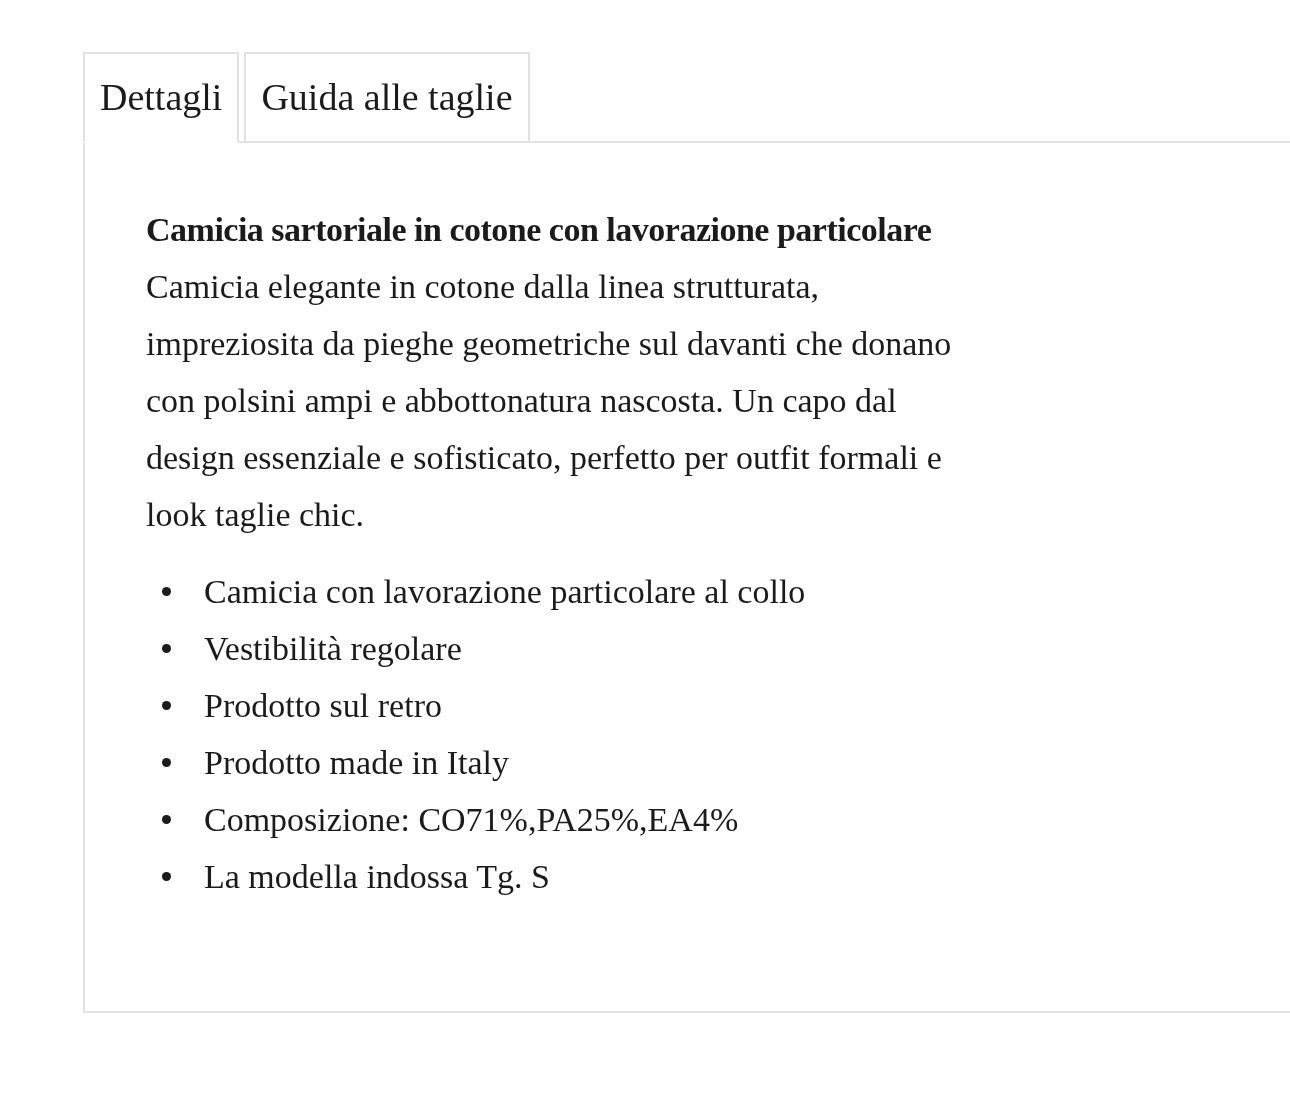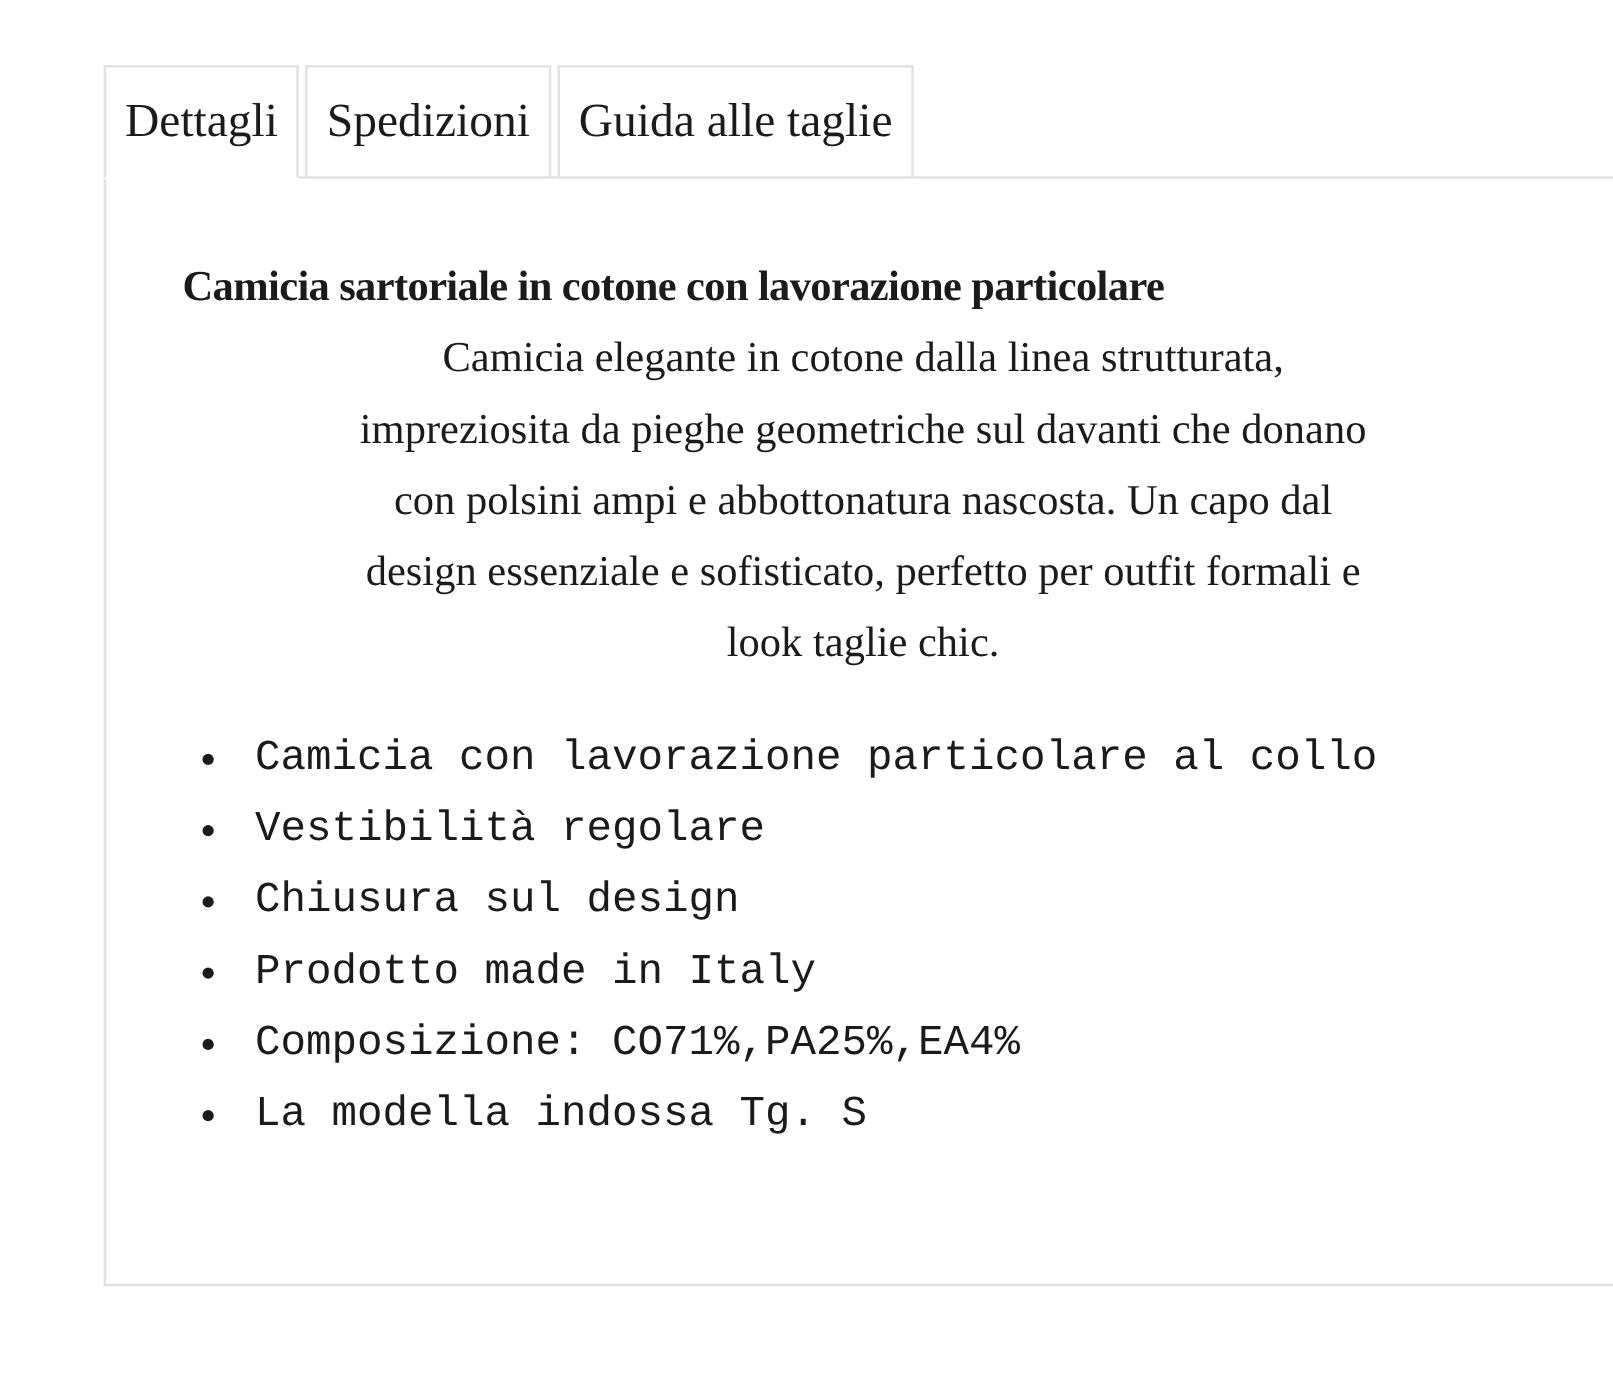--- a/index.html
+++ b/index.html
@@ -50,27 +50,25 @@
     font-size: 34px;
     line-height: 57px;
   }
   .product-title {
     font-weight: bold;
     letter-spacing: -0.5px;
     white-space: nowrap;
   }
   .desc-line {
     white-space: nowrap;
-    text-align: center;
   }
   .features {
     list-style: none;
-    margin-top: 36px;
+    margin-top: 20px;
     padding-left: 58px;
-    font-family: Liberation Mono, monospace;
   }
   .features li {
     position: relative;
     white-space: nowrap;
   }
   .features li .dot {
     position: absolute;
     left: -42px;
     top: 24px;
     width: 9px;
@@ -79,21 +77,20 @@
     background: var(--text);
   }
 </style>
 </head>
 <body>
 
 <div class="widget">
 
   <div class="tabs">
     <div class="tab active">Dettagli</div>
-    <div class="tab">Spedizioni</div>
     <div class="tab">Guida alle taglie</div>
   </div>
 
   <div class="panel">
 
     <div class="product-title">Camicia sartoriale in cotone con lavorazione particolare</div>
 
     <div>
       <div class="desc-line">Camicia elegante in cotone dalla linea strutturata,</div>
       <div class="desc-line">impreziosita da pieghe geometriche sul davanti che donano</div>
@@ -106,21 +103,21 @@
       <li>
         <span class="dot"></span>
         <span>Camicia con lavorazione particolare al collo</span>
       </li>
       <li>
         <span class="dot"></span>
         <span>Vestibilità regolare</span>
       </li>
       <li>
         <span class="dot"></span>
-        <span>Chiusura sul design</span>
+        <span>Prodotto sul retro</span>
       </li>
       <li>
         <span class="dot"></span>
         <span>Prodotto made in Italy</span>
       </li>
       <li>
         <span class="dot"></span>
         <span>Composizione: CO71%,PA25%,EA4%</span>
       </li>
       <li>

